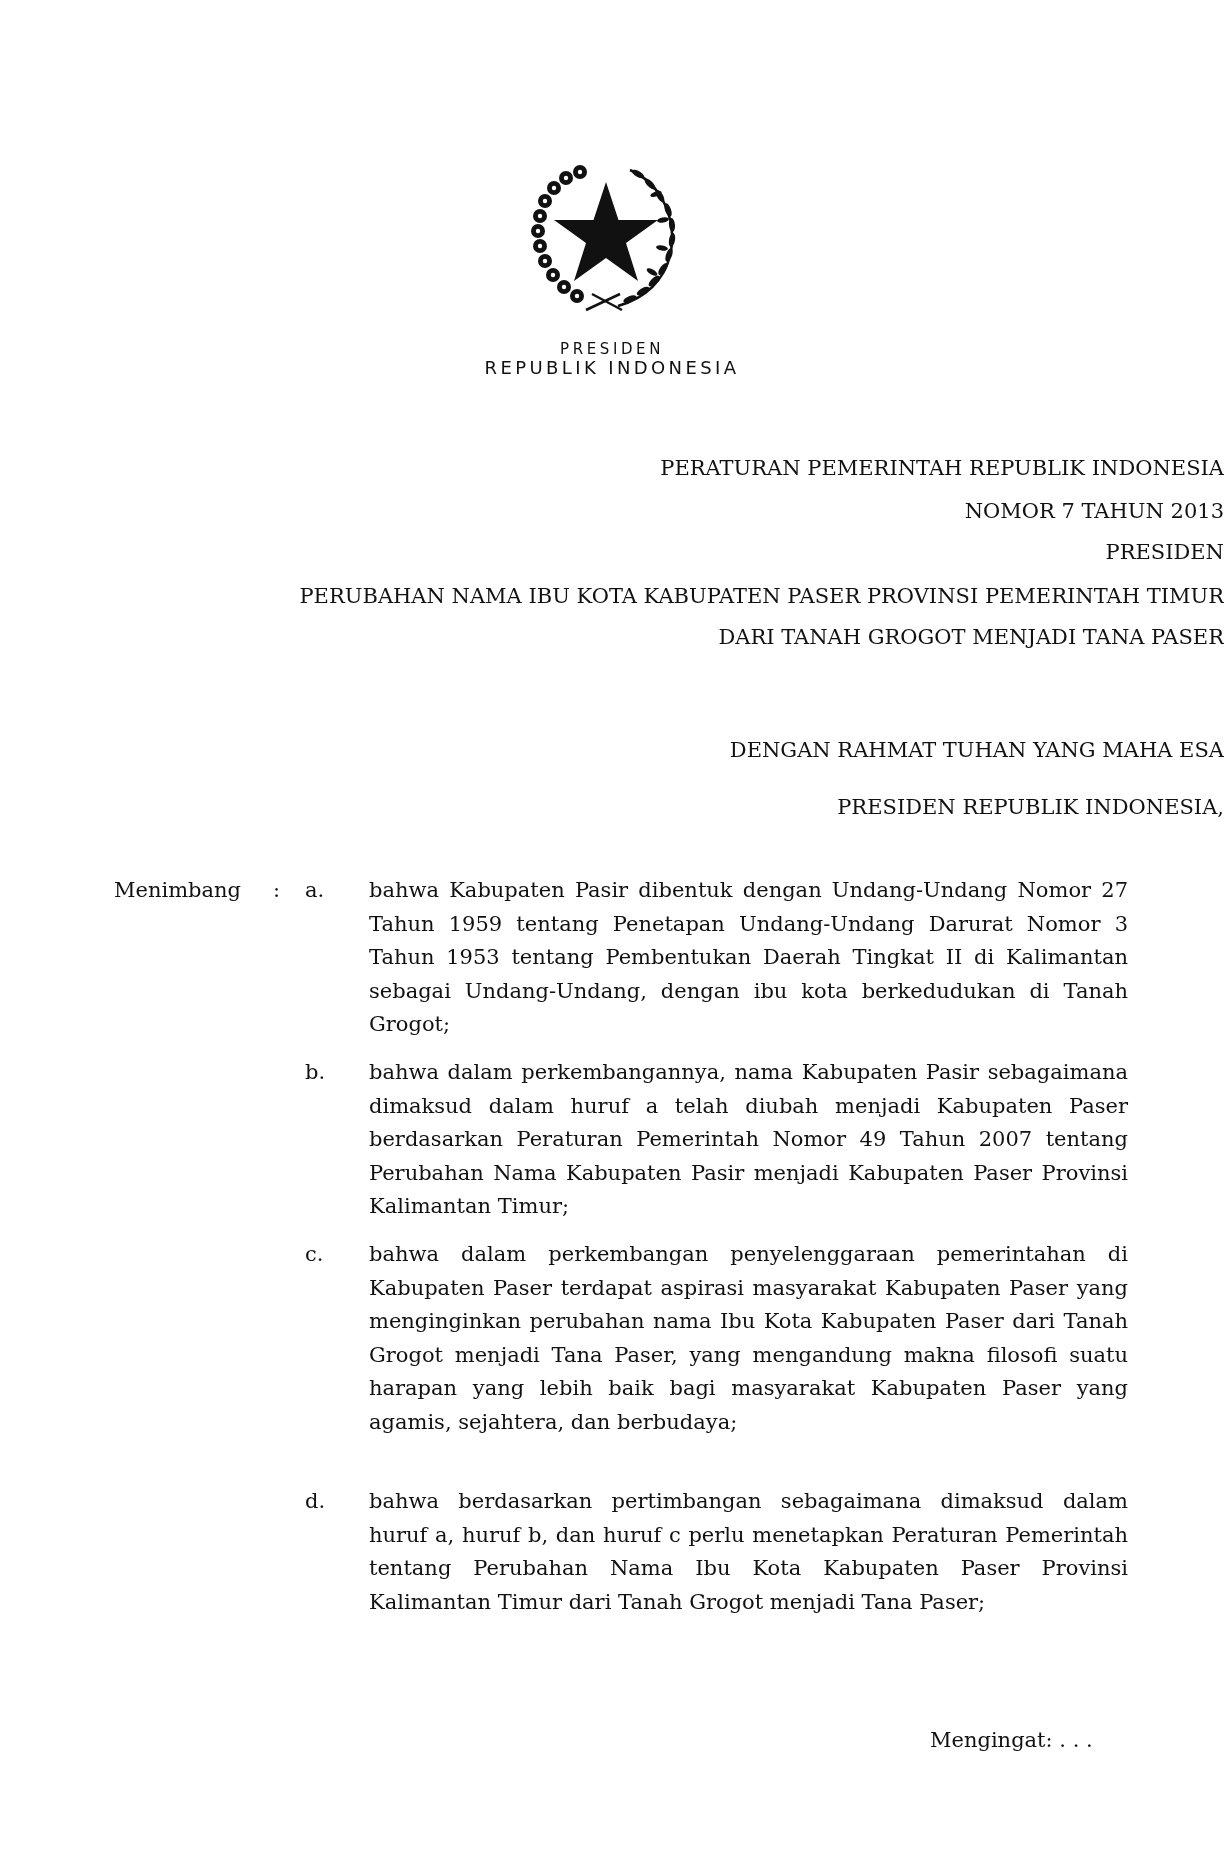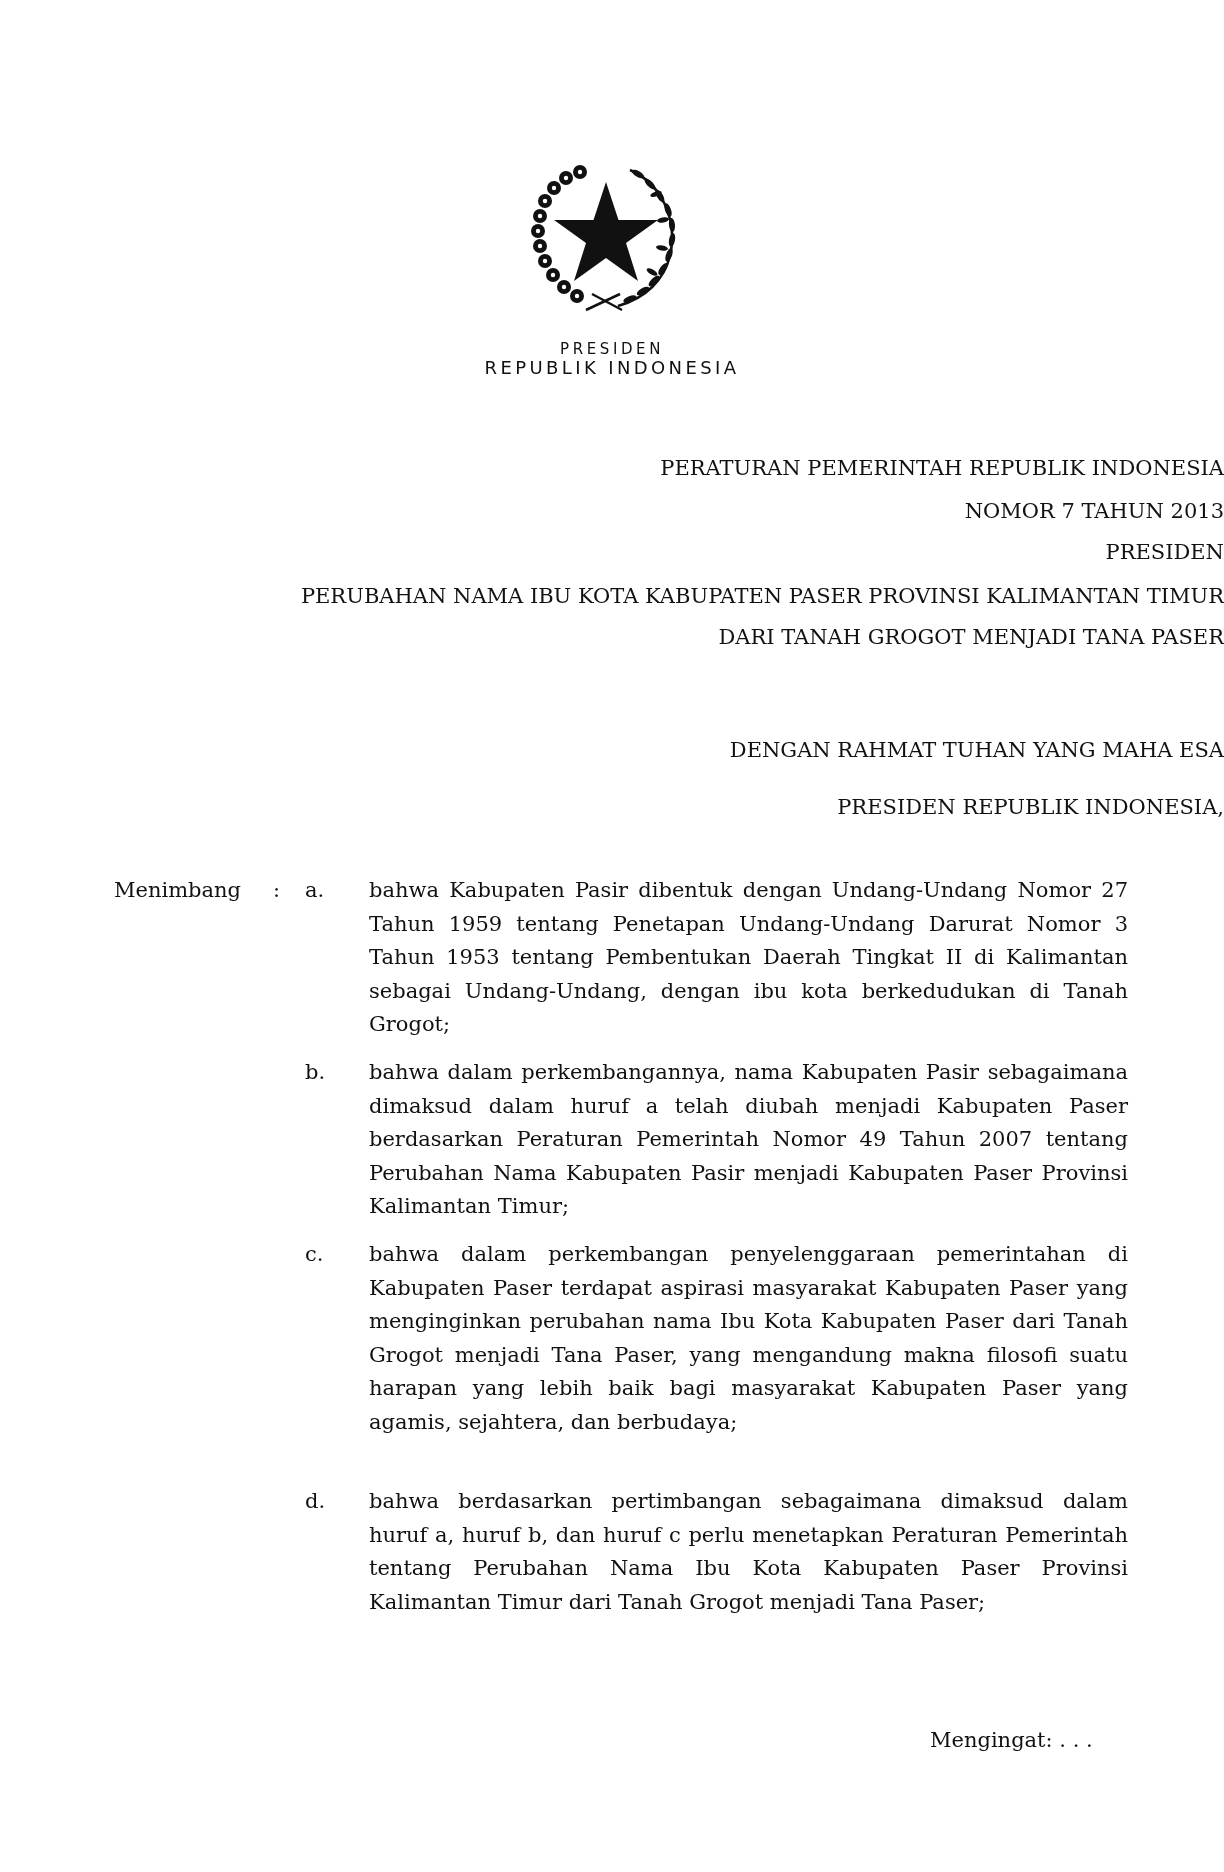--- a/index.html
+++ b/index.html
@@ -75,21 +75,21 @@
   <line x1="56" y1="150" x2="90" y2="134" stroke="#111" stroke-width="2.5"></line>
   <line x1="62" y1="134" x2="92" y2="150" stroke="#111" stroke-width="2.5"></line>
 </svg>
 
 <div class="inst inst1">PRESIDEN</div>
 <div class="inst inst2">REPUBLIK INDONESIA</div>
 
 <div class="head" style="top:454px">PERATURAN PEMERINTAH REPUBLIK INDONESIA</div>
 <div class="head" style="top:497px">NOMOR 7 TAHUN 2013</div>
 <div class="head" style="top:538px">PRESIDEN</div>
-<div class="head" style="top:582px">PERUBAHAN NAMA IBU KOTA KABUPATEN PASER PROVINSI KALIMANTAN TIMUR</div>
+<div class="head" style="top:582px">PERUBAHAN NAMA IBU KOTA KABUPATEN PASER PROVINSI PEMERINTAH TIMUR</div>
 <div class="head" style="top:623px">DARI TANAH GROGOT MENJADI TANA PASER</div>
 
 <div class="head" style="top:736px">DENGAN RAHMAT TUHAN YANG MAHA ESA</div>
 <div class="head" style="top:793px">PRESIDEN REPUBLIK INDONESIA,</div>
 
 <div class="menimbang-label">Menimbang</div>
 <div class="colon">:</div>
 
 <div class="item" style="top:874px">
   <span class="marker">a.</span>

